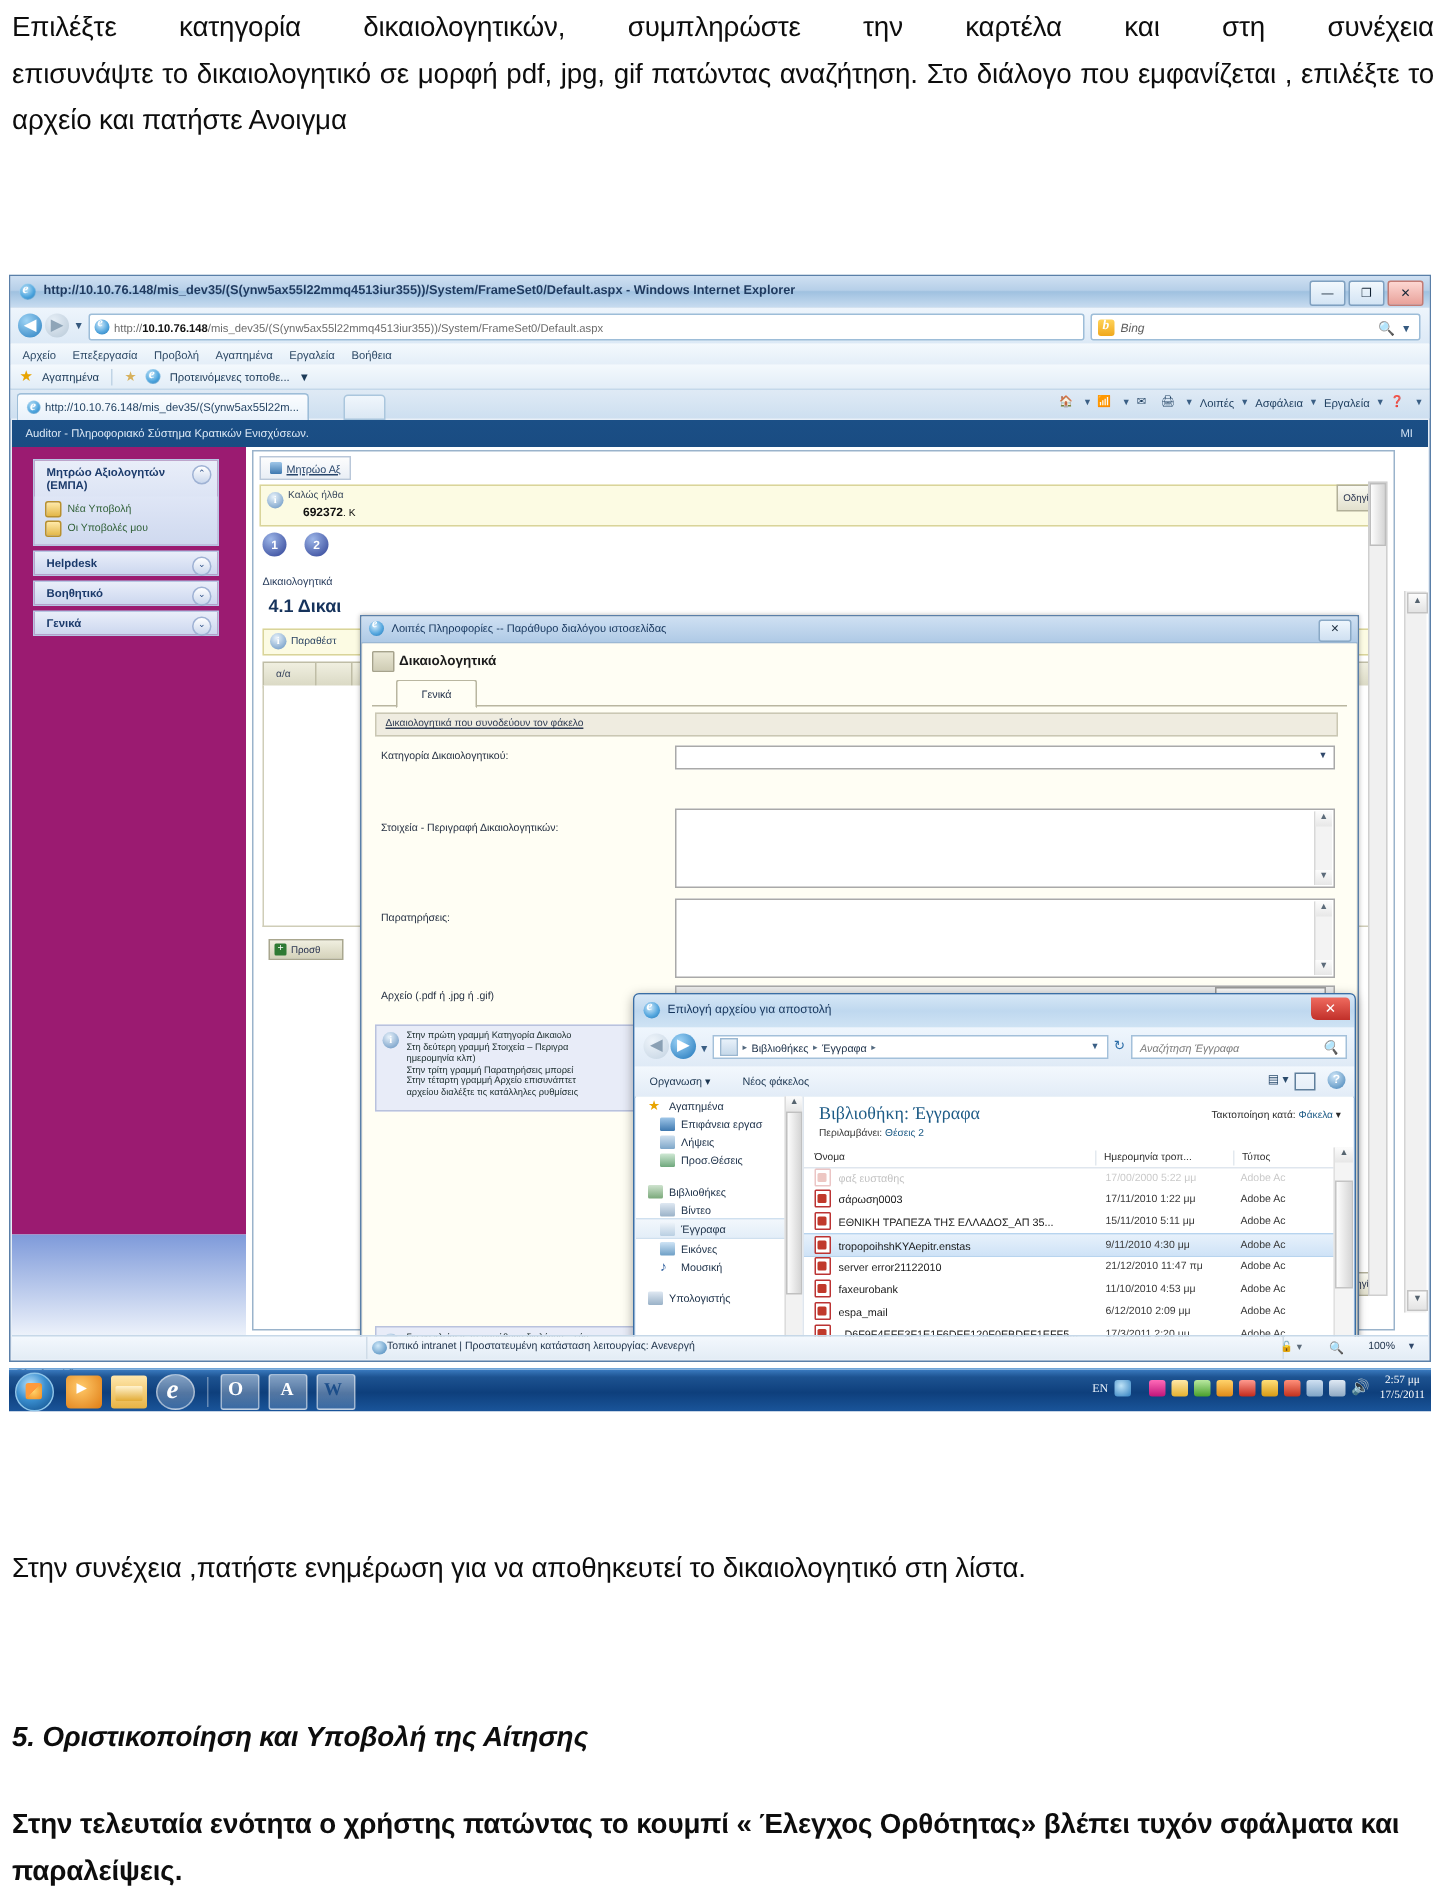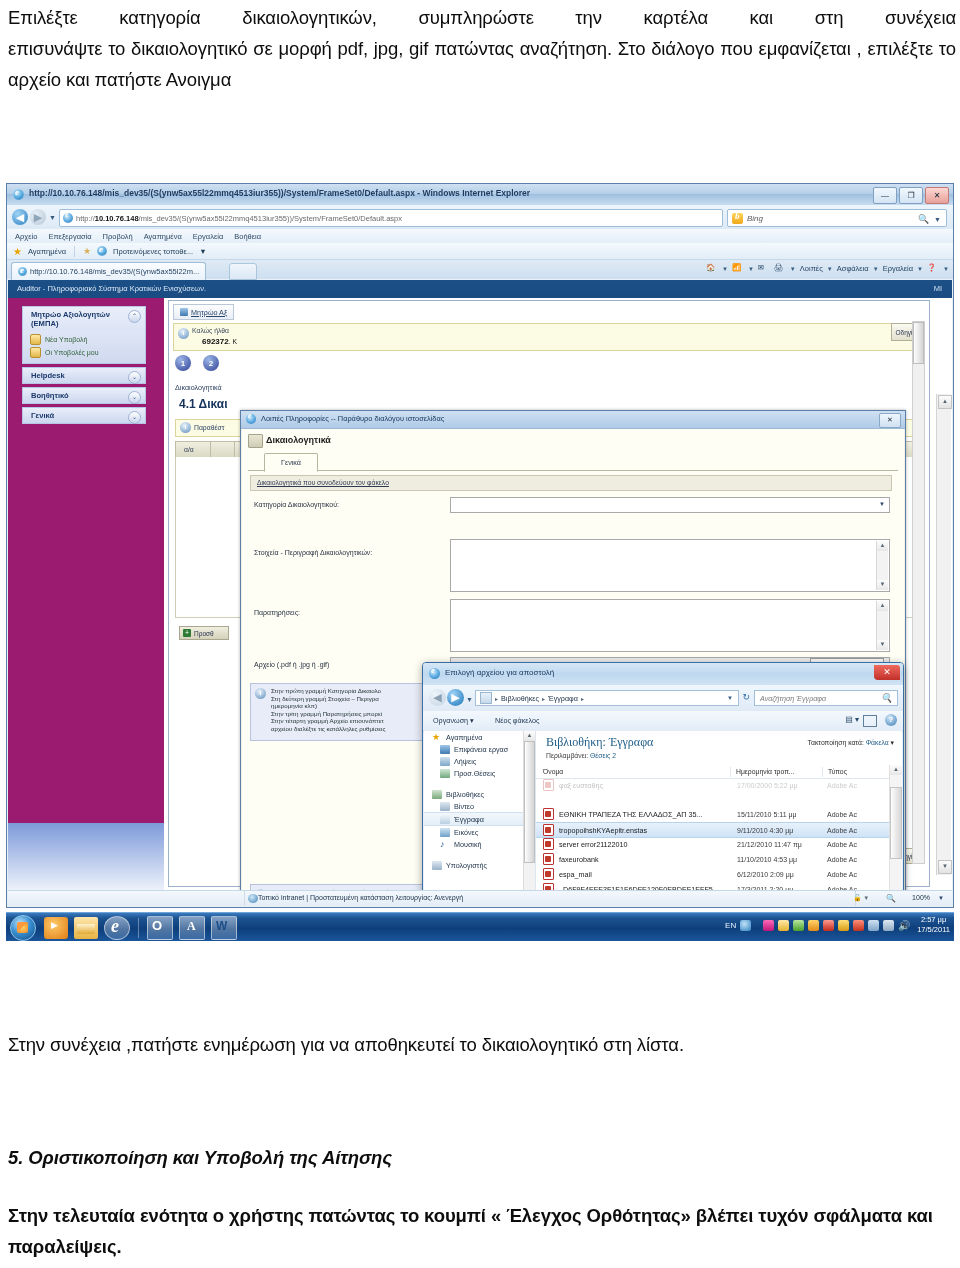--- a/index.html
+++ b/index.html
@@ -288,21 +288,21 @@
   .ie-status .zoomi{position:absolute;right:56px;top:3px;font-size:8px;color:#2a6aa0;}
   .ie-status .lock{position:absolute;right:84px;top:3px;font-size:7px;color:#5c6b7a;}
   .ie-status .cc{position:absolute;right:8px;top:4px;font-size:6px;color:#31496b;}
   .ie-status .sep{position:absolute;top:0;bottom:0;width:1px;background:#cfdce8;}
 
   .done-lbl{position:absolute;left:4px;top:728px;font-size:7.5px;color:#1a1a1a;}
 
   
   .taskbar{position:absolute;left:0;bottom:0;width:948px;height:28px;
     background:linear-gradient(to bottom,#3a7bc0 0%,#1d5391 18%,#0e3f7c 55%,#1a559a 100%);
-    border-top:1px solid #6ea4d8;}
+    border-top:1px solid #6ea4d8;font-family:Liberation Serif, serif;}
   .start{position:absolute;left:4px;top:2px;width:24px;height:24px;border-radius:50%;
     background:radial-gradient(circle at 38% 30%,#b9e2fb 0%,#3a8fd0 45%,#0e4a86 100%);
     border:1px solid #8fc6ea;}
   .start:after{content:"";position:absolute;left:6px;top:6px;width:11px;height:11px;
     background:
       linear-gradient(to bottom right,#ff9a3c 0 48%,transparent 48%),
       radial-gradient(circle,#ffd36b,#f08a1e);
     border-radius:2px;}
   .tb-icons{position:absolute;left:38px;top:3px;display:flex;gap:6px;align-items:center;}
   .tb-ico{width:24px;height:22px;border-radius:2px;position:relative;}
@@ -675,20 +675,26 @@
               <span class="vline" style="left:194px"></span>
               <span class="vline" style="left:286px"></span>
             </div>
 
             <div class="fp-row" style="top:47px;opacity:.28">
               <span class="pdf-ico"></span>
               <span class="fp-name">φαξ ευσταθης</span>
               <span class="fp-date">17/00/2000 5:22 μμ</span>
               <span class="fp-type">Adobe Ac</span>
             </div>
+            <div class="fp-row" style="top:61px">
+              <span class="pdf-ico"></span>
+              <span class="fp-name">σάρωση0003</span>
+              <span class="fp-date">17/11/2010 1:22 μμ</span>
+              <span class="fp-type">Adobe Ac</span>
+            </div>
             <div class="fp-row" style="top:76px">
               <span class="pdf-ico"></span>
               <span class="fp-name">ΕΘΝΙΚΗ ΤΡΑΠΕΖΑ ΤΗΣ ΕΛΛΑΔΟΣ_ΑΠ 35...</span>
               <span class="fp-date">15/11/2010 5:11 μμ</span>
               <span class="fp-type">Adobe Ac</span>
             </div>
             <div class="fp-row sel" style="top:91px">
               <span class="pdf-ico"></span>
               <span class="fp-name">tropopoihshKYAepitr.enstas</span>
               <span class="fp-date">9/11/2010 4:30 μμ</span>

